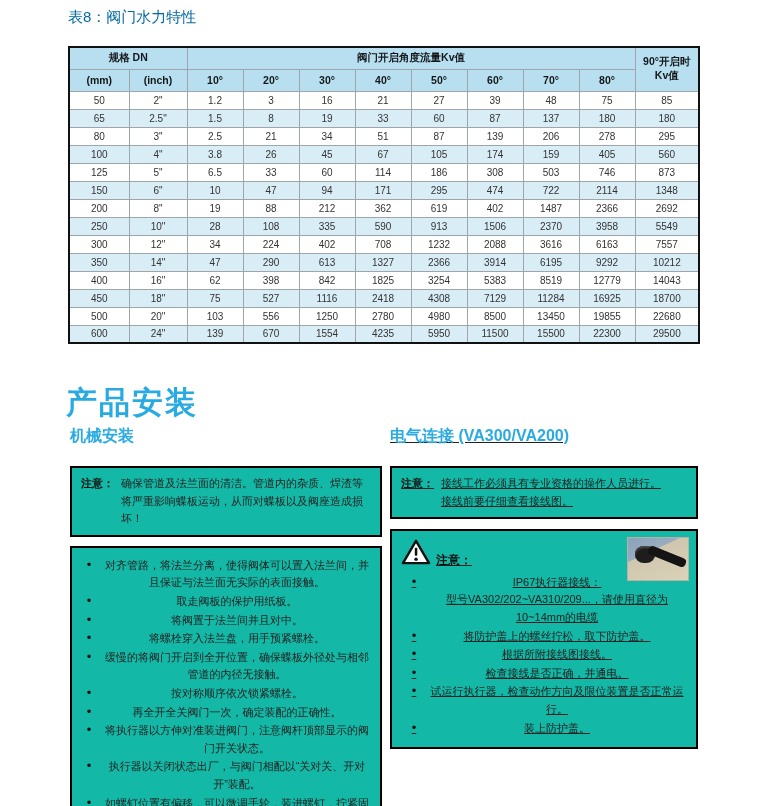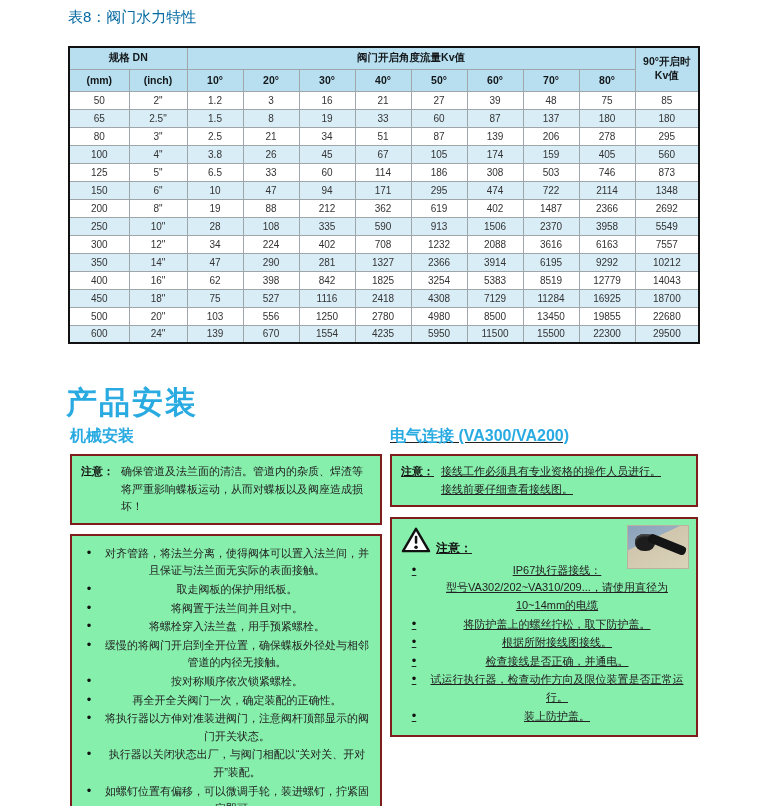--- a/index.html
+++ b/index.html
@@ -38,24 +38,24 @@
 
   
   .section-title {
     position:absolute; left:66px; top:382px;
     font-size:31px; font-weight:700; color:#29abe2; letter-spacing:2px;
   }
   .col { position:absolute; top:426px; }
   .col-left  { left:70px;  width:312px; }
   .col-right { left:390px; width:308px;text-decoration:underline; }
   .col-heading {
-    font-size:16px; font-weight:bold; color:#29abe2; margin-bottom:7px;
+    font-size:16px; font-weight:bold; color:#29abe2; margin-bottom:19px;
   }
   .frame {
-    border:2px solid #7f1d1d; background:#86efac;
+    border:2px solid #000000; background:#14b8a6;
     padding:7px 9px; font-size:11px; line-height:1.6; color:#222;
   }
   .notice-row { display:flex; margin-bottom:4px; }
   .notice-row:last-child { margin-bottom:0; }
   .notice-label { font-weight:bold; white-space:nowrap; width:40px; flex:0 0 40px; color:#111; }
   .notice-body { flex:1; }
 
   .steps-frame { margin-top:9px; padding:9px 8px 10px 4px; }
   .bullet-item { display:flex; margin-bottom:1px; }
   .bullet { flex:0 0 26px; text-align:center; font-size:13px; line-height:1.3; color:#111; }
@@ -238,21 +238,21 @@
           <td>2088</td>
           <td>3616</td>
           <td>6163</td>
           <td>7557</td>
         </tr>
         <tr class="alt">
           <td>350</td>
           <td>14"</td>
           <td>47</td>
           <td>290</td>
-          <td>281</td>
+          <td>613</td>
           <td>1327</td>
           <td>2366</td>
           <td>3914</td>
           <td>6195</td>
           <td>9292</td>
           <td>10212</td>
         </tr>
         <tr>
           <td>400</td>
           <td>16"</td>

